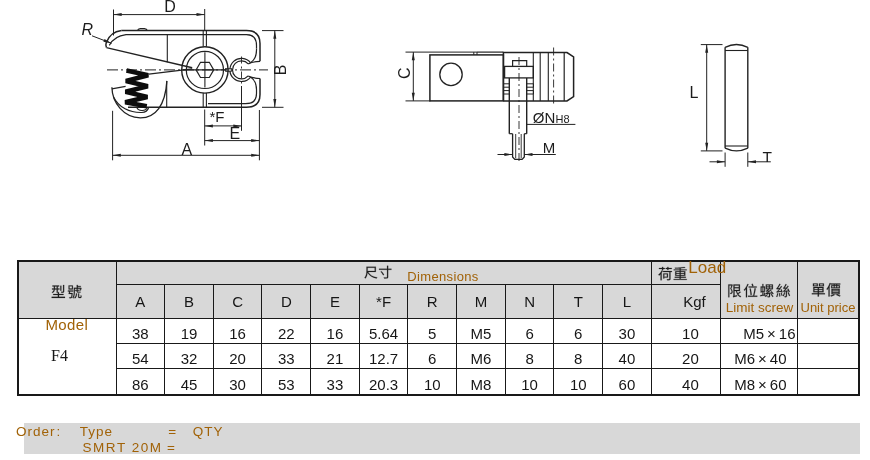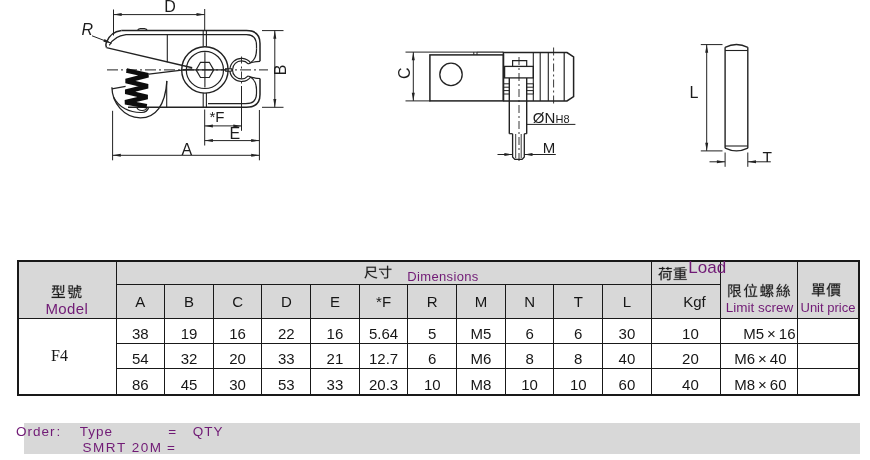--- a/index.html
+++ b/index.html
@@ -4,21 +4,21 @@
 html,body{margin:0;padding:0;background:#ffffff}
 #page{position:relative;width:870px;height:460px;background:#ffffff;overflow:hidden;font-family:"Liberation Sans",sans-serif}
 #dim{position:absolute;left:16.5px;top:260px;border-collapse:collapse;table-layout:fixed;width:843px}
 #dim td{border:1px solid #191919;padding:0;text-align:center;font-size:15px;color:#161616;overflow:visible}
 #dim{border:2px solid #191919}
 #dim tr.h1 td{height:21.5px;background:#d8d8d8}
 #dim tr.h2 td{height:33px;background:#d8d8d8;vertical-align:middle}
 #dim tr.d td{height:23.4px;vertical-align:bottom;padding-bottom:1px}
 #modelcell,#limithead,#pricehead{background:#d8d8d8}
 #dim td#f4cell{font-family:"Liberation Serif",serif;font-size:16px;vertical-align:middle;padding-right:15px}
-.ordertxt{position:absolute;font-size:13.5px;letter-spacing:1px;color:#701a75;white-space:pre}
+.ordertxt{position:absolute;font-size:13.5px;letter-spacing:1px;color:#a16207;white-space:pre}
 </style></head>
 <body>
 <div id="page">
 
 <svg width="870" height="250" style="position:absolute;left:0;top:0">
 <g>
         <line x1="107" y1="69.9" x2="268" y2="69.9" stroke="#222" stroke-width="1.0" stroke-dasharray="11 3 2 3"></line>
         <line x1="241.5" y1="56.5" x2="241.5" y2="84.5" stroke="#222" stroke-width="0.9" stroke-dasharray="7 3 2 3"></line>
       </g>
 
@@ -312,21 +312,21 @@
 
 <div class="ordertxt" style="left:725.8px;top:299.8px;font-size:13.5px;letter-spacing:0">Limit screw</div>
 
 <div class="ordertxt" style="left:800.5px;top:299.8px;font-size:13px;letter-spacing:0">Unit price</div>
 
 <svg style="position:absolute;left:51.3px;top:284.4px;overflow:visible" width="35" height="16">
       <path transform="translate(0.00,13.23) scale(0.01470,-0.01470)" d="M635 783V448H704V783ZM822 834V387C822 374 818 370 802 369C787 368 737 368 680 370C691 350 701 321 705 301C776 301 825 302 855 314C885 325 893 344 893 386V834ZM388 733V595H264V601V733ZM67 595V528H189C178 461 145 393 59 340C73 330 98 302 108 288C210 351 248 441 259 528H388V313H459V528H573V595H459V733H552V799H100V733H195V602V595ZM467 332V221H151V152H467V25H47V-45H952V25H544V152H848V221H544V332Z" fill="#1f1f1f" stroke="#1f1f1f" stroke-width="14"></path>
       <path transform="translate(16.30,13.23) scale(0.01470,-0.01470)" d="M146 740H318V589H146ZM88 797V532H378V797ZM592 261C586 122 567 26 473 -29C488 -40 506 -64 515 -79C623 -13 649 100 656 261ZM741 261V31C741 -15 744 -29 760 -42C774 -55 798 -58 819 -58C830 -58 860 -58 874 -58C891 -58 913 -55 926 -49C940 -40 950 -29 956 -10C962 7 965 57 967 104C948 110 923 123 911 135C911 90 909 51 907 35C906 24 900 16 894 13C889 9 878 8 868 8C857 8 842 8 834 8C824 8 817 10 812 13C806 16 805 22 805 29V261ZM40 453V387H128C116 331 103 268 89 224H292C281 78 269 18 252 2C244 -7 235 -9 220 -8C205 -8 169 -8 130 -4C141 -22 147 -49 148 -68C188 -70 227 -70 247 -69C274 -66 290 -60 305 -43C332 -15 346 61 360 255C361 266 362 286 362 286H171L192 387H402V453ZM643 840V642H445V387C445 258 437 84 354 -41C370 -48 399 -69 410 -81C498 51 512 248 512 387V580H889C882 541 874 501 866 473L923 460C937 503 953 574 966 633L920 645L908 642H714V709H916V771H714V840ZM638 574V492L533 481L540 426L638 436V406C638 341 653 314 716 314C733 314 817 314 838 314C862 314 888 315 902 319C900 335 898 356 896 375C882 371 852 370 835 370C817 370 744 370 727 370C706 370 704 379 704 405V443L839 457L833 511L704 498V574Z" fill="#1f1f1f" stroke="#1f1f1f" stroke-width="14"></path>
     </svg>
 
-<div class="ordertxt" style="left:45.5px;top:300px;font-size:15px;letter-spacing:0.35px">Model</div>
+<div class="ordertxt" style="left:45.5px;top:316px;font-size:15px;letter-spacing:0.35px">Model</div>
 
 <svg style="position:absolute;left:363.5px;top:265.4px;overflow:visible" width="31" height="15">
       <path transform="translate(0.00,12.42) scale(0.01380,-0.01380)" d="M182 776V500C182 338 170 122 37 -30C54 -39 86 -67 99 -83C201 34 240 194 254 340C390 122 612 -18 913 -74C924 -53 945 -21 962 -3C654 47 424 188 303 401H855V776ZM261 702H777V473H261V499Z" fill="#1f1f1f" stroke="#1f1f1f" stroke-width="14"></path>
       <path transform="translate(14.30,12.42) scale(0.01380,-0.01380)" d="M167 414C241 337 319 230 350 159L418 202C385 274 304 378 230 453ZM634 840V627H52V553H634V32C634 8 626 1 602 0C575 0 488 -1 395 2C408 -21 424 -58 429 -82C537 -82 614 -80 655 -67C697 -54 713 -30 713 32V553H949V627H713V840Z" fill="#1f1f1f" stroke="#1f1f1f" stroke-width="14"></path>
     </svg>
 
 <svg style="position:absolute;left:658.3px;top:266.1px;overflow:visible" width="32" height="15">
       <path transform="translate(0.00,13.14) scale(0.01460,-0.01460)" d="M351 553V484H779V14C779 -2 773 -7 754 -7C736 -8 672 -8 604 -6C615 -26 627 -56 631 -77C719 -77 774 -76 808 -65C841 -53 852 -31 852 13V484H951V553ZM263 601C209 487 118 377 23 306C38 291 64 258 74 243C109 271 143 304 176 341V-79H250V435C282 480 311 529 335 578ZM363 390V47H430V107H678V390ZM430 327H610V170H430ZM281 839V765H65V699H281V628H352V699H464V765H352V839ZM533 765V698H640V623H712V698H940V765H712V839H640V765Z" fill="#1f1f1f" stroke="#1f1f1f" stroke-width="14"></path>
       <path transform="translate(14.90,13.14) scale(0.01460,-0.01460)" d="M159 540V229H459V160H127V100H459V13H52V-48H949V13H534V100H886V160H534V229H848V540H534V601H944V663H534V740C651 749 761 761 847 776L807 834C649 806 366 787 133 781C140 766 148 739 149 722C247 724 354 728 459 734V663H58V601H459V540ZM232 360H459V284H232ZM534 360H772V284H534ZM232 486H459V411H232ZM534 486H772V411H534Z" fill="#1f1f1f" stroke="#1f1f1f" stroke-width="14"></path>
     </svg>

